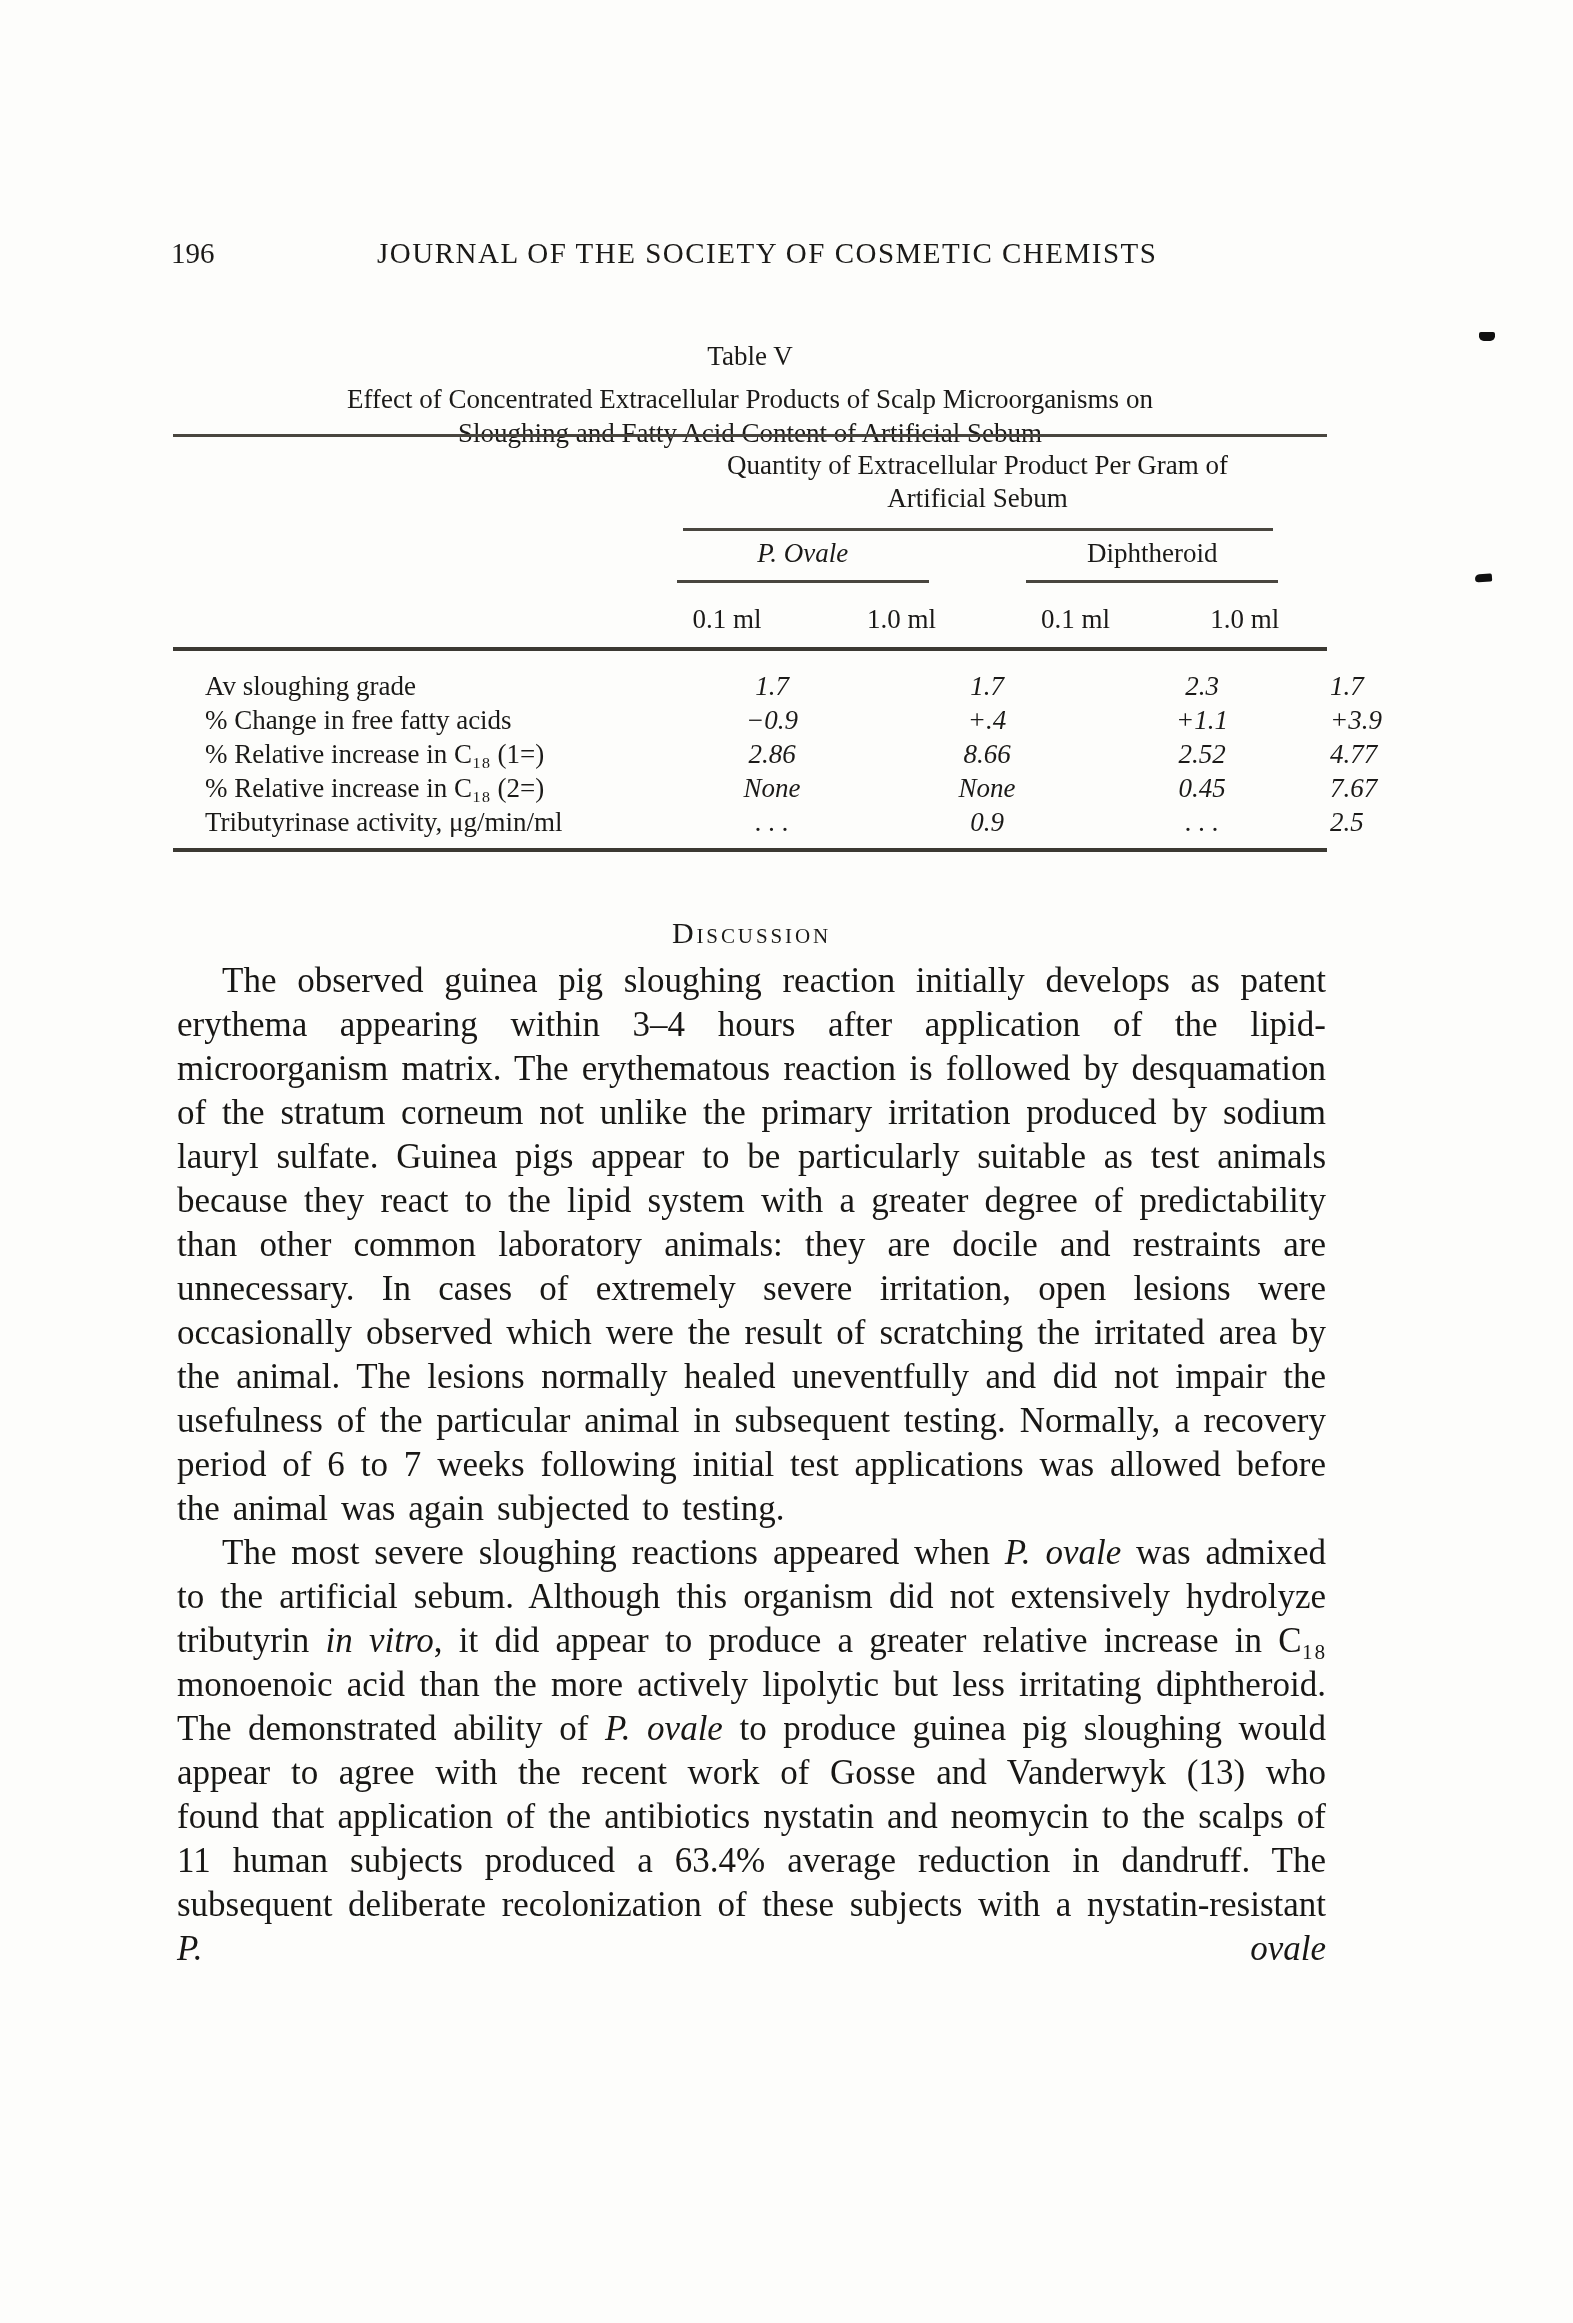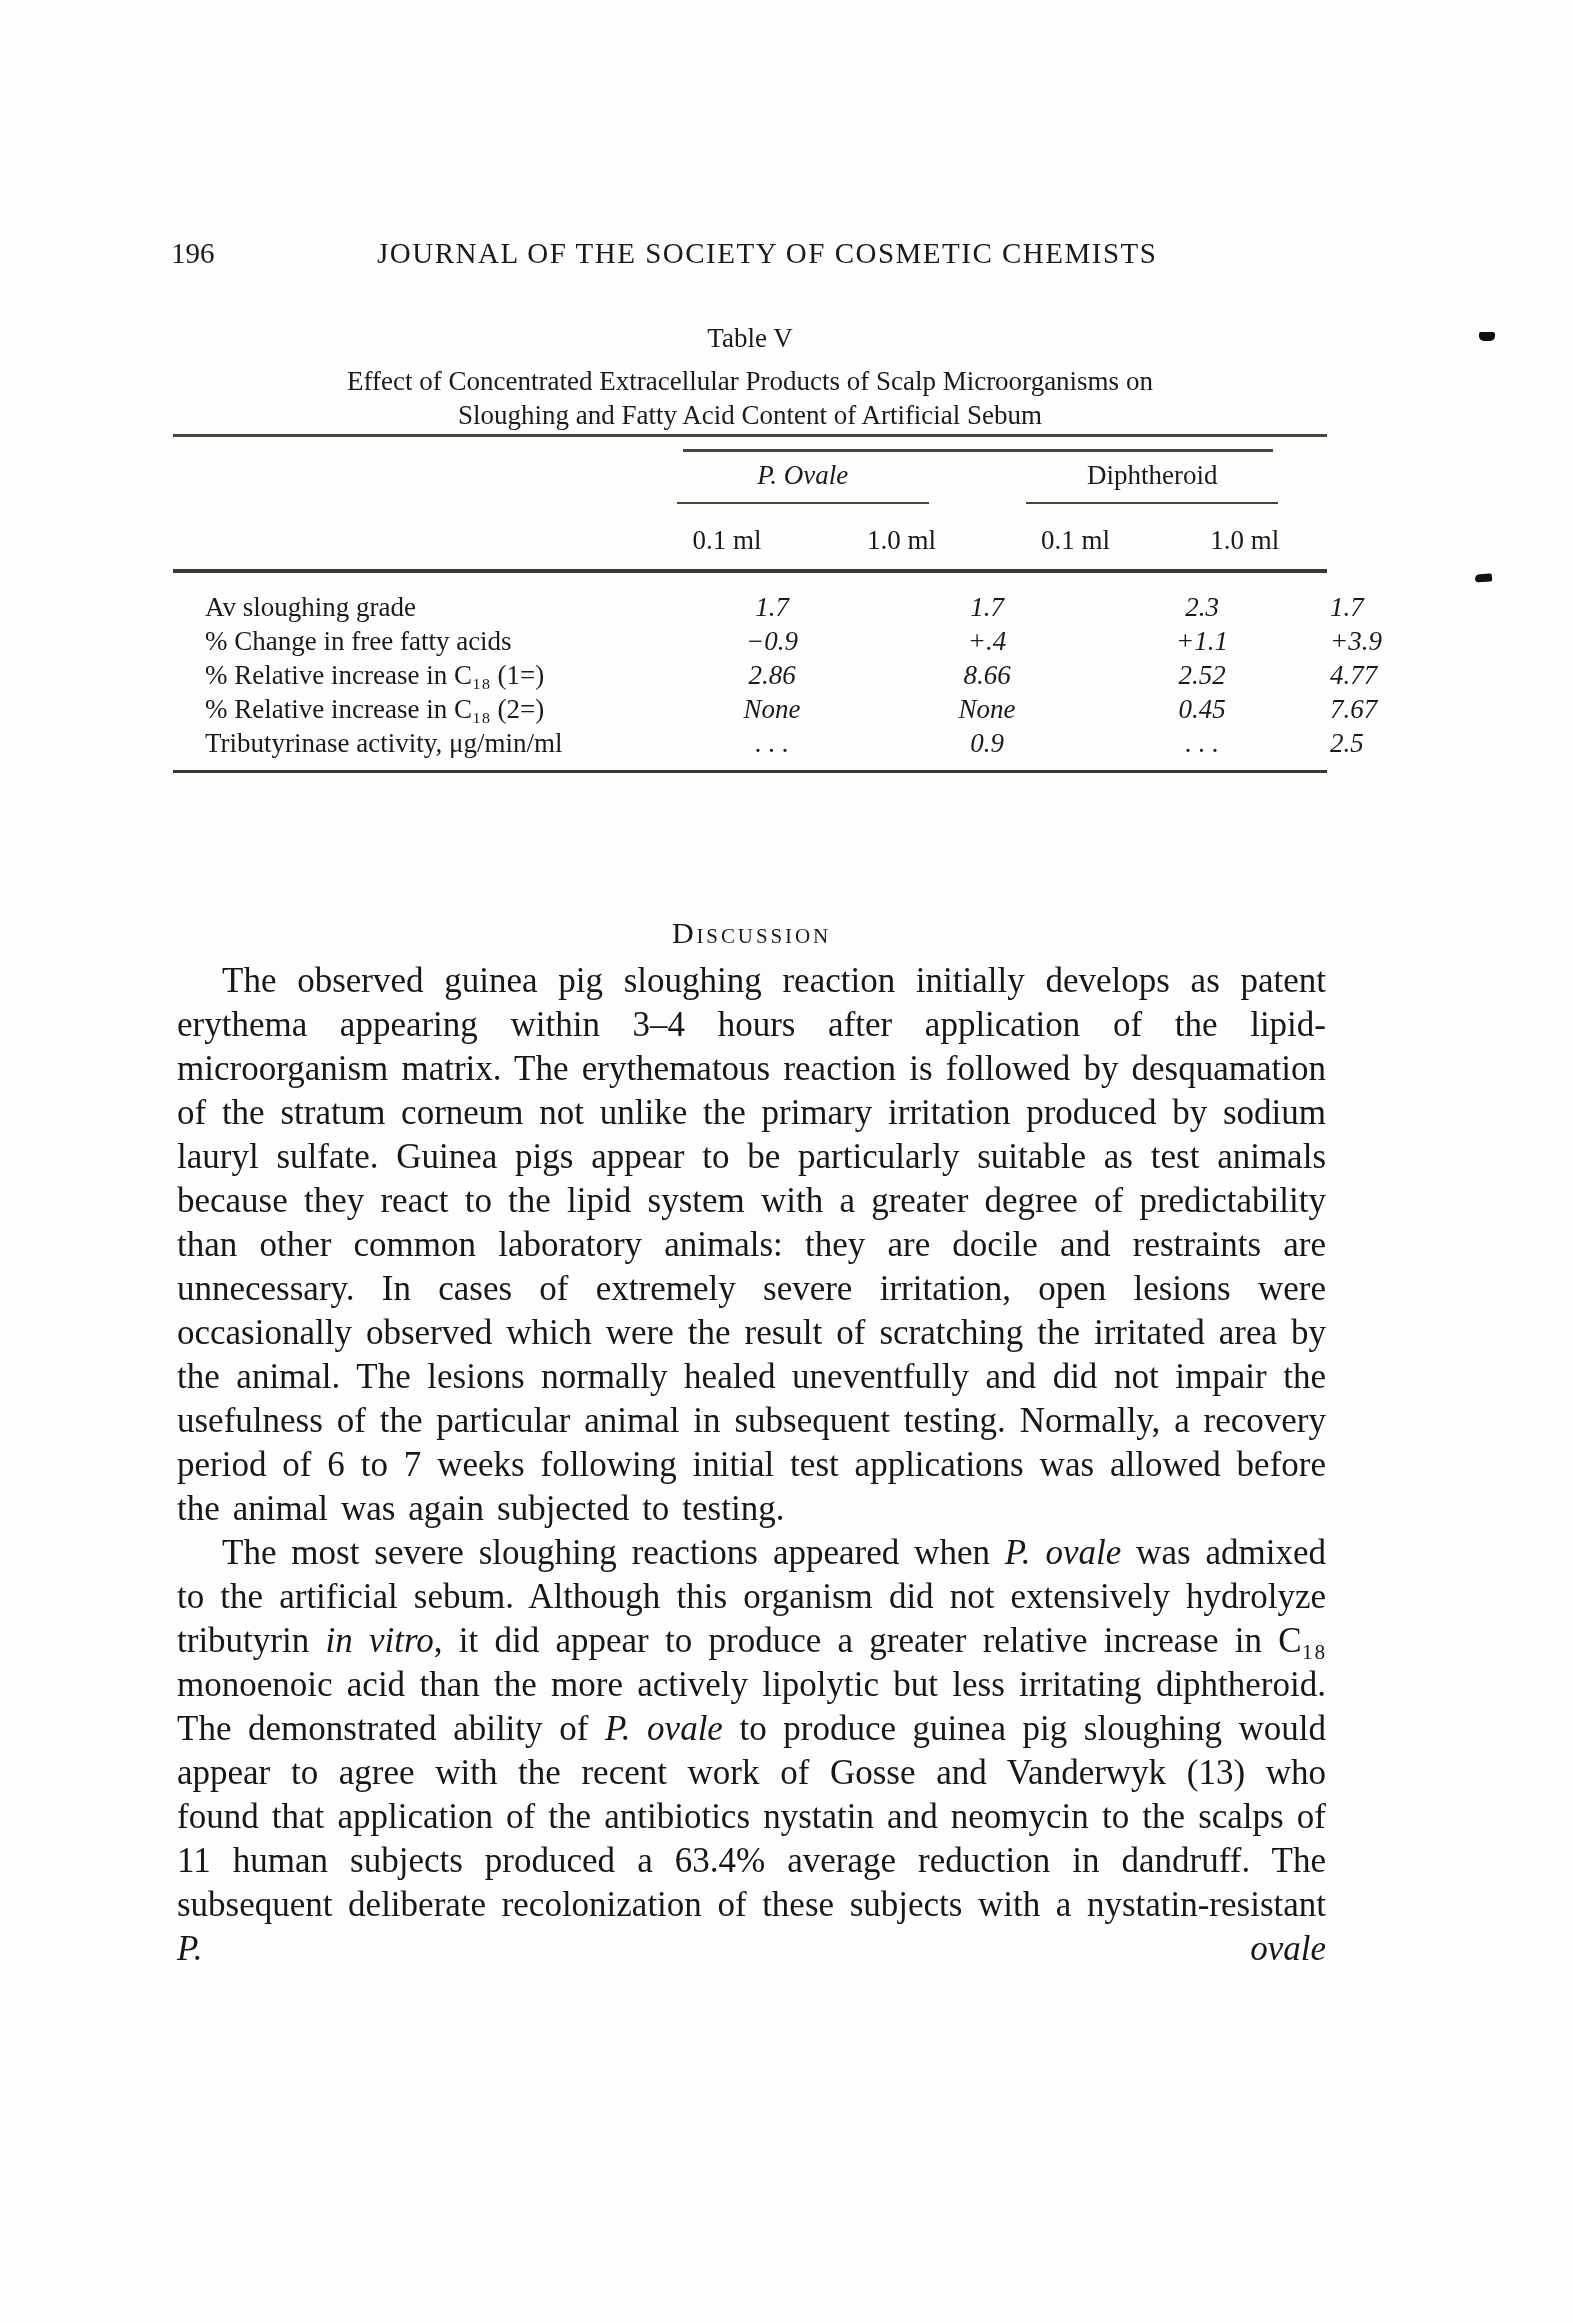--- a/index.html
+++ b/index.html
@@ -12,21 +12,21 @@
     color:#1b1a18;
     overflow:hidden;
   }
 
   
   .running-head { position:absolute; top:237px; left:8px; width:100%; height:35px; font-size:29px; }
   .page-number { position:absolute; left:163px; top:0; }
   .journal-title { position:absolute; left:369px; top:0; letter-spacing:1.5px; white-space:nowrap; }
 
   
-  .caption { position:absolute; top:321px; left:173px; width:1154px; text-align:center; font-size:27px; line-height:34px; }
+  .caption { position:absolute; top:339px; left:173px; width:1154px; text-align:center; font-size:27px; line-height:34px; }
   .caption .tv { margin-bottom:8.6px; }
 
   
   .table-block { position:absolute; top:434px; left:173px; width:1154px; font-size:27px; }
   .rule { height:2.9px; background:#49463f; }
   .rule.heavy { height:3.8px; background:#3c3933; }
   .thead { display:grid; grid-template-columns:455px 1fr; }
   .spanner-zone { text-align:center; }
   .spanner-text { max-width:663px; margin:0 auto; padding-top:12.5px; line-height:33px; }
   .spanner-rule { width:590px; height:2.9px; background:#49463f; margin:12.5px auto 0; }
@@ -71,20 +71,24 @@
     <div>Effect of Concentrated Extracellular Products of Scalp Microorganisms on</div>
     <div>Sloughing and Fatty Acid Content of Artificial Sebum</div>
   </div>
 
   <div class="table-block">
     <div class="rule"></div>
 
     <div class="thead">
       <div></div>
       <div class="spanner-zone">
+        <div class="spanner-text">
+          <div>Quantity of Extracellular Product Per Gram of</div>
+          <div>Artificial Sebum</div>
+        </div>
         <div class="spanner-rule"></div>
 
         <div class="groups">
           <div class="group">
             <span class="group-label">P. Ovale</span>
             <div class="group-rule"></div>
           </div>
           <div class="group">
             <span class="group-label">Diphtheroid</span>
             <div class="group-rule"></div>

